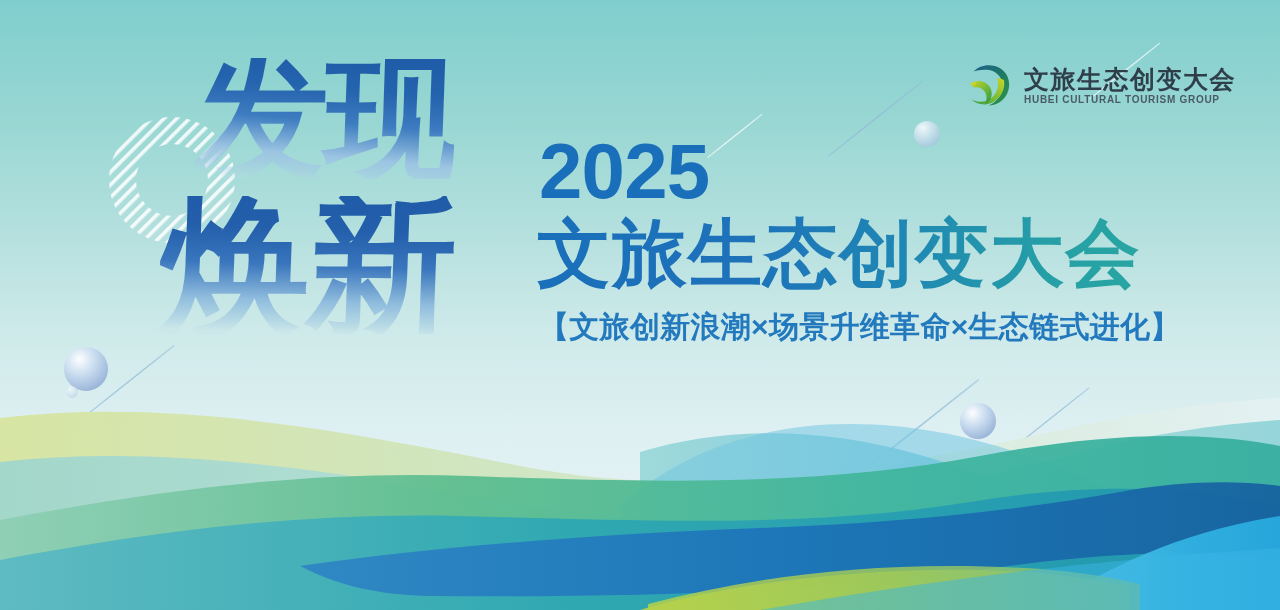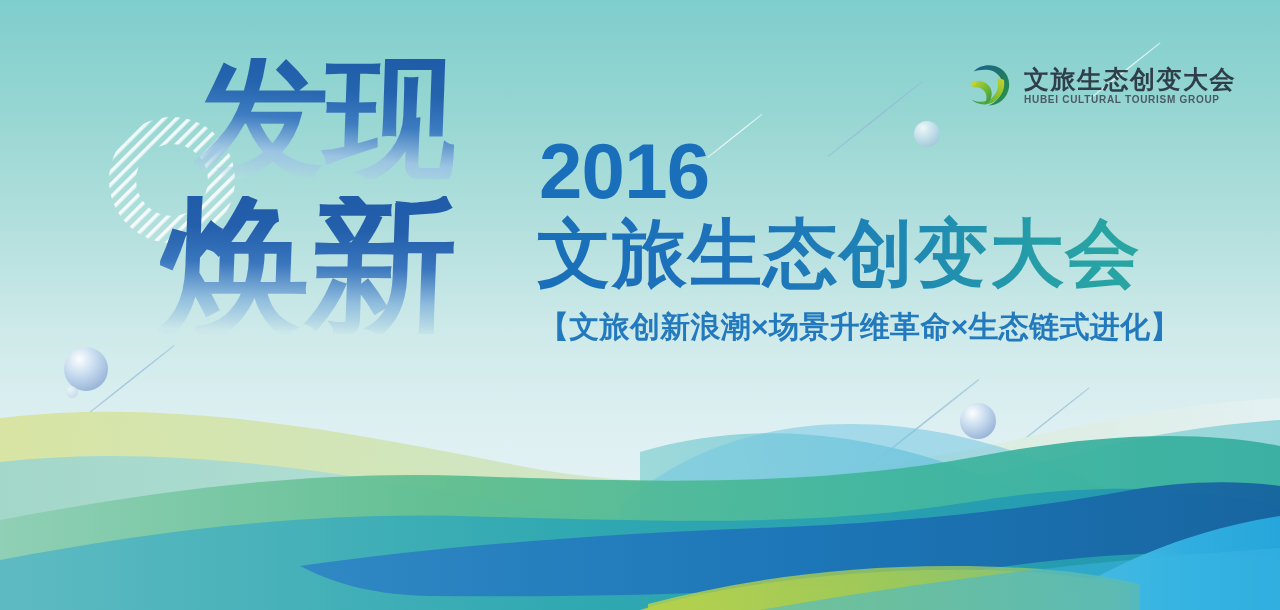--- a/index.html
+++ b/index.html
@@ -198,21 +198,21 @@
 
     <path d="M1040,610 C1110,566 1180,532 1280,516 L1280,610 Z" fill="url(#gCyan)" opacity=".95"></path>
 
     <path d="M640,610 C700,592 780,578 880,572 C980,566 1060,572 1130,586 L1130,610 Z" fill="url(#gLime)" opacity=".9"></path>
     <path d="M648,604 C740,580 840,566 950,566 C1030,566 1090,572 1140,584 L1140,610 L648,610 Z" fill="url(#gLime)" opacity=".82"></path>
 
     <path d="M760,610 C900,586 1060,562 1280,548 L1280,610 Z" fill="#3ab6e3" opacity=".5"></path>
   </svg>
 
   <div class="right-block">
-    <div class="year">2016</div>
+    <div class="year">2025</div>
     <h1 class="main-title">文旅生态创变大会</h1>
     <div class="sub-title">【文旅创新浪潮×场景升维革命×生态链式进化】</div>
   </div>
 
   <div class="logo">
     <svg class="logo-mark" viewBox="0 0 52 52">
       <defs>
         <linearGradient id="lgDark" x1="0" y1="0" x2="1" y2="1">
           <stop offset="0%" stop-color="#1c5f8f"></stop>
           <stop offset="55%" stop-color="#1f7a62"></stop>

